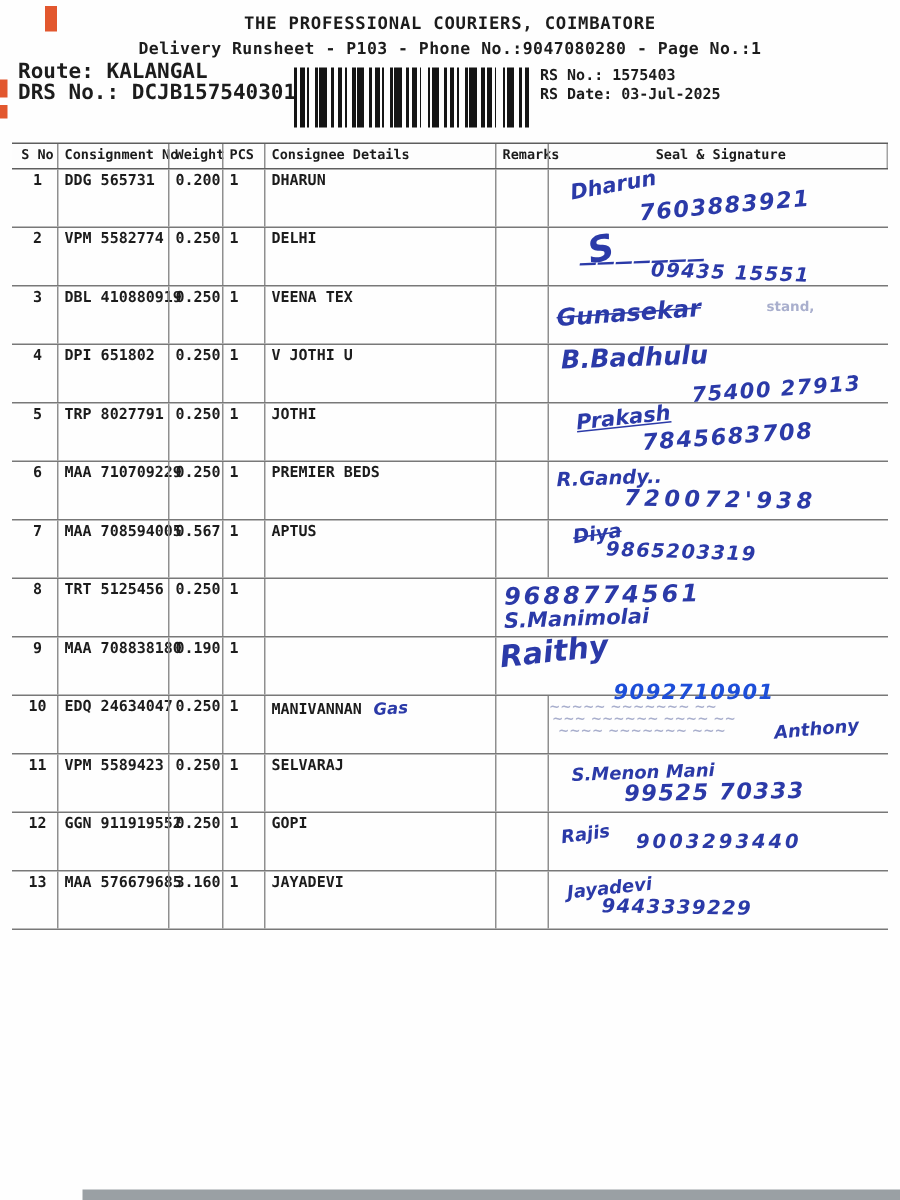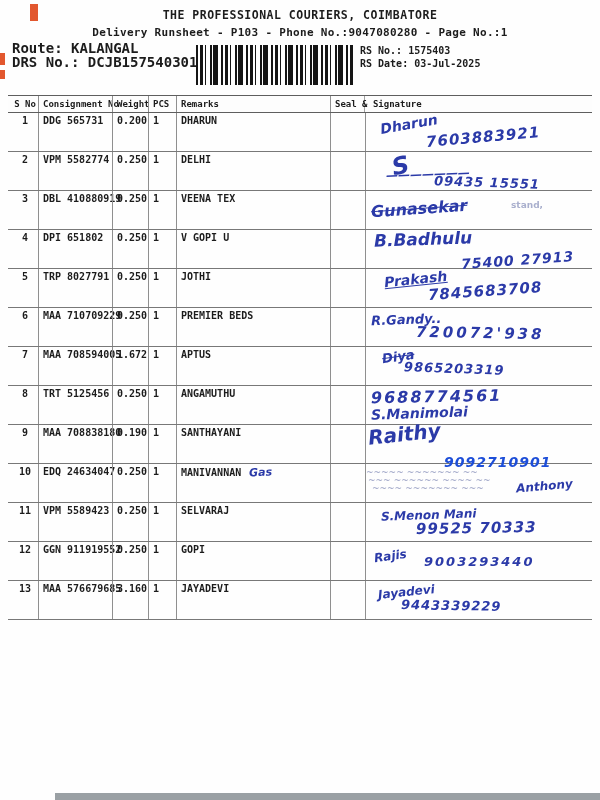--- a/index.html
+++ b/index.html
@@ -63,20 +63,21 @@
       <div class="line">RS No.: 1575403</div>
       <div class="line">RS Date: 03-Jul-2025</div>
     </div>
 
   <div class="tbl" id="runsheet-table">
       <div class="t-row t-head">
         <div class="cell head-sno">S No</div>
         <div class="cell head-consignment">Consignment No</div>
         <div class="cell head-weight">Weight</div>
         <div class="cell head-pcs">PCS</div>
+        <div class="cell head-consignee">Consignee Details</div>
         <div class="cell head-remarks">Remarks</div>
         <div class="cell head-seal">Seal &amp; Signature</div>
       </div>
       <div class="t-row t-body-row">
         <div class="cell">1</div>
         <div class="cell">DDG 565731</div>
         <div class="cell">0.200</div>
         <div class="cell">1</div>
         <div class="cell">DHARUN</div>
         <div class="cell"></div>
@@ -108,21 +109,21 @@
         <div class="sig-cell">
           <span class="sig st" style="left: 5px; top: 10px; font-size: 16px; transform: rotate(-4deg); color: rgb(43, 58, 168);">Gunasekar</span>
           <span class="sig faint" style="left: 145px; top: 10px; font-size: 9px; transform: rotate(0deg);">stand,</span>
         </div>
       </div>
       <div class="t-row t-body-row">
         <div class="cell">4</div>
         <div class="cell">DPI 651802</div>
         <div class="cell">0.250</div>
         <div class="cell">1</div>
-        <div class="cell">V GOPI U</div>
+        <div class="cell">V JOTHI U</div>
         <div class="cell"></div>
         <div class="sig-cell">
           <span class="sig" style="left: 8px; top: 1px; font-size: 17px; transform: rotate(-2deg); color: rgb(43, 58, 168);">B.Badhulu</span>
           <span class="sig" style="left: 95px; top: 23px; font-size: 14px; letter-spacing: 1px; transform: rotate(-4deg); color: rgb(43, 58, 168);">75400 27913</span>
         </div>
       </div>
       <div class="t-row t-body-row">
         <div class="cell">5</div>
         <div class="cell">TRP 8027791</div>
         <div class="cell">0.250</div>
@@ -142,47 +143,45 @@
         <div class="cell">PREMIER BEDS</div>
         <div class="cell"></div>
         <div class="sig-cell">
           <span class="sig" style="left: 5px; top: 5px; font-size: 13px; transform: rotate(-2deg); color: rgb(43, 58, 168);">R.Gandy..</span>
           <span class="sig" style="left: 50px; top: 18px; font-size: 15px; letter-spacing: 3px; transform: rotate(1deg); color: rgb(43, 58, 168);">720072'938</span>
         </div>
       </div>
       <div class="t-row t-body-row">
         <div class="cell">7</div>
         <div class="cell">MAA 708594005</div>
-        <div class="cell">1.672</div>
+        <div class="cell">0.567</div>
         <div class="cell">1</div>
         <div class="cell">APTUS</div>
         <div class="cell"></div>
         <div class="sig-cell">
           <span class="sig st" style="left: 16px; top: 3px; font-size: 13px; transform: rotate(-8deg); color: rgb(43, 58, 168);">Diya</span>
           <span class="sig" style="left: 38px; top: 15px; font-size: 13px; letter-spacing: 1px; transform: rotate(2deg); color: rgb(43, 58, 168);">9865203319</span>
         </div>
       </div>
       <div class="t-row t-body-row">
         <div class="cell">8</div>
         <div class="cell">TRT 5125456</div>
         <div class="cell">0.250</div>
         <div class="cell">1</div>
-        <div class="cell">ANGAMUTHU</div>
         <div class="cell"></div>
         <div class="sig-cell">
           <span class="sig" style="left: 5px; top: 3px; font-size: 16px; letter-spacing: 2px; transform: rotate(-1deg); color: rgb(43, 58, 168);">9688774561</span>
           <span class="sig" style="left: 5px; top: 20px; font-size: 14px; transform: rotate(-2deg); color: rgb(43, 58, 168);">S.Manimolai</span>
         </div>
       </div>
       <div class="t-row t-body-row">
         <div class="cell">9</div>
         <div class="cell">MAA 708838180</div>
         <div class="cell">0.190</div>
         <div class="cell">1</div>
-        <div class="cell">SANTHAYANI</div>
         <div class="cell"></div>
         <div class="sig-cell">
           <span class="sig" style="left: 2px; top: -1px; font-size: 20px; transform: rotate(-6deg); color: rgb(43, 58, 168);">Raithy</span>
           <span class="sig" style="left: 78px; top: 30px; font-size: 14px; letter-spacing: 1px; transform: rotate(0deg); color: #1d4ed8;">9092710901</span>
         </div>
       </div>
       <div class="t-row t-body-row">
         <div class="cell">10</div>
         <div class="cell">EDQ 24634047</div>
         <div class="cell">0.250</div>

